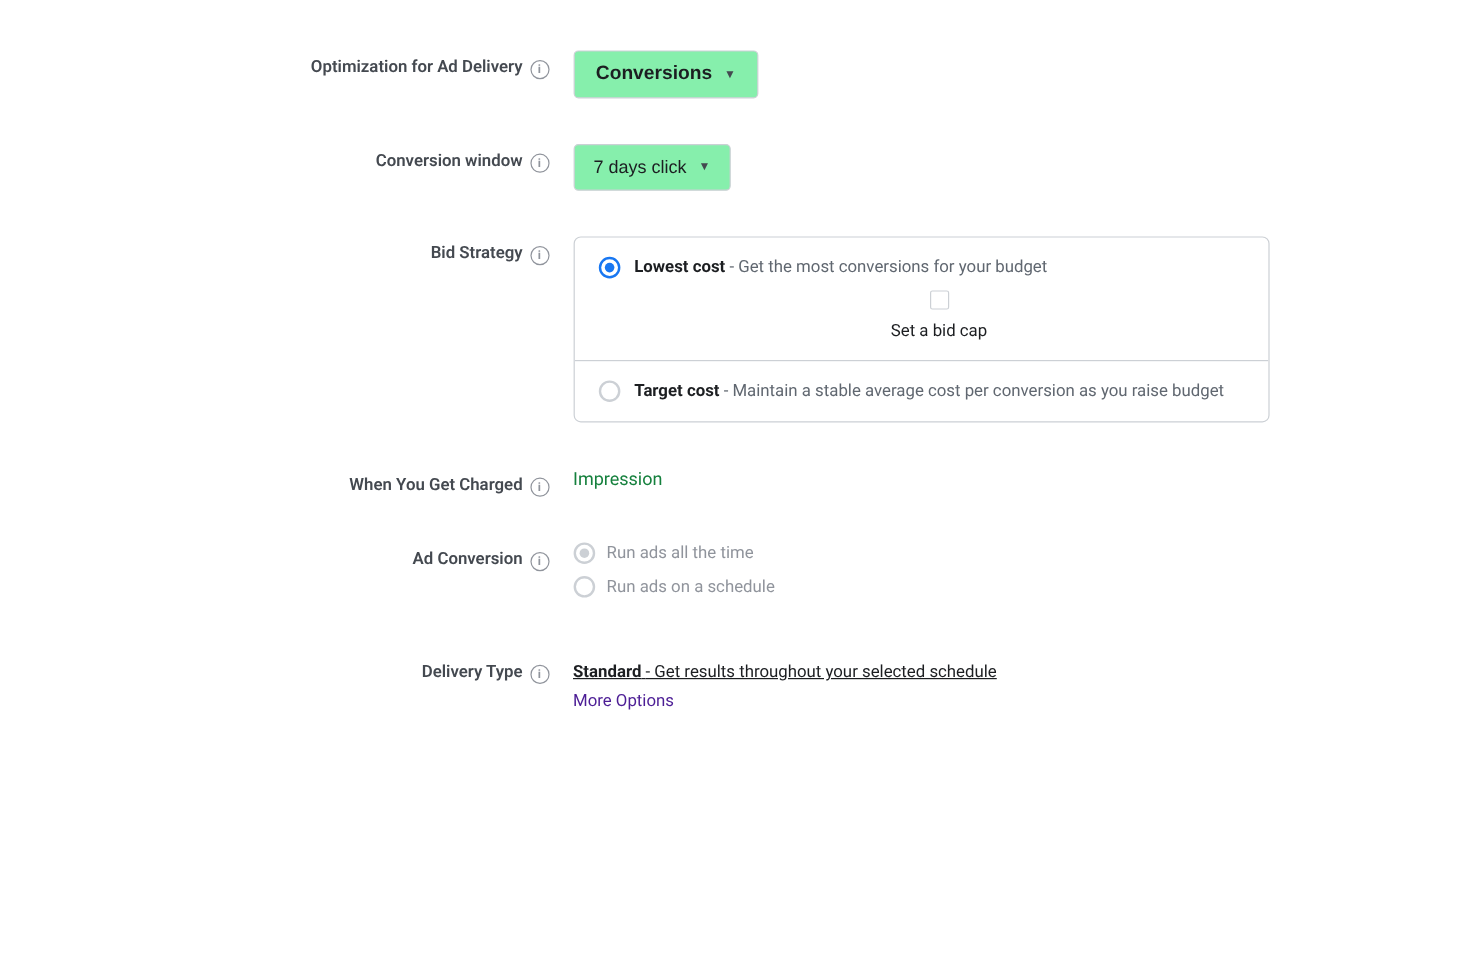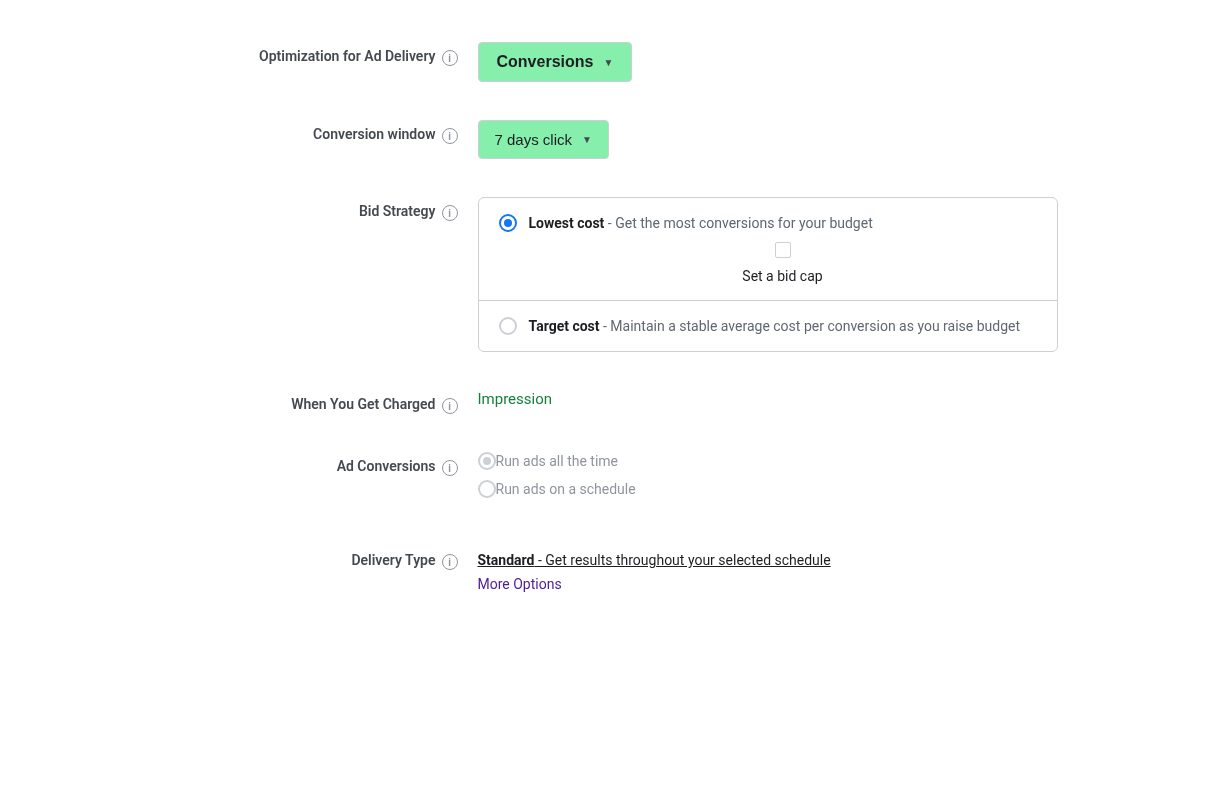--- a/index.html
+++ b/index.html
@@ -155,20 +155,21 @@
       color: #1c1e21;
     }
     .static-value {
       font-size: 15px;
       color: #15803d;
       padding-top: 6px;
     }
     .radio-row {
       display: flex;
       align-items: center;
+      gap: 10px;
       margin-bottom: 10px;
     }
     .radio-disabled {
       border-color: #ccd0d5;
     }
     .radio-label-disabled {
       font-size: 14px;
       color: #90949c;
     }
     .delivery-text {
@@ -261,21 +262,21 @@
       <span>When You Get Charged</span>
       <span class="info-icon">i</span>
     </div>
     <div class="form-control-col">
       <span class="static-value">Impression</span>
     </div>
   </div>
 
   <div class="form-row">
     <div class="form-label-col">
-      <span>Ad Conversions</span>
+      <span>Ad Conversion</span>
       <span class="info-icon">i</span>
     </div>
     <div class="form-control-col">
       <div class="radio-row">
         <div class="radio-custom radio-disabled" style="border-color:#ccd0d5;">
           <div style="width:8px;height:8px;background:#ccd0d5;border-radius:50%;"></div>
         </div>
         <span class="radio-label-disabled">Run ads all the time</span>
       </div>
       <div class="radio-row">

